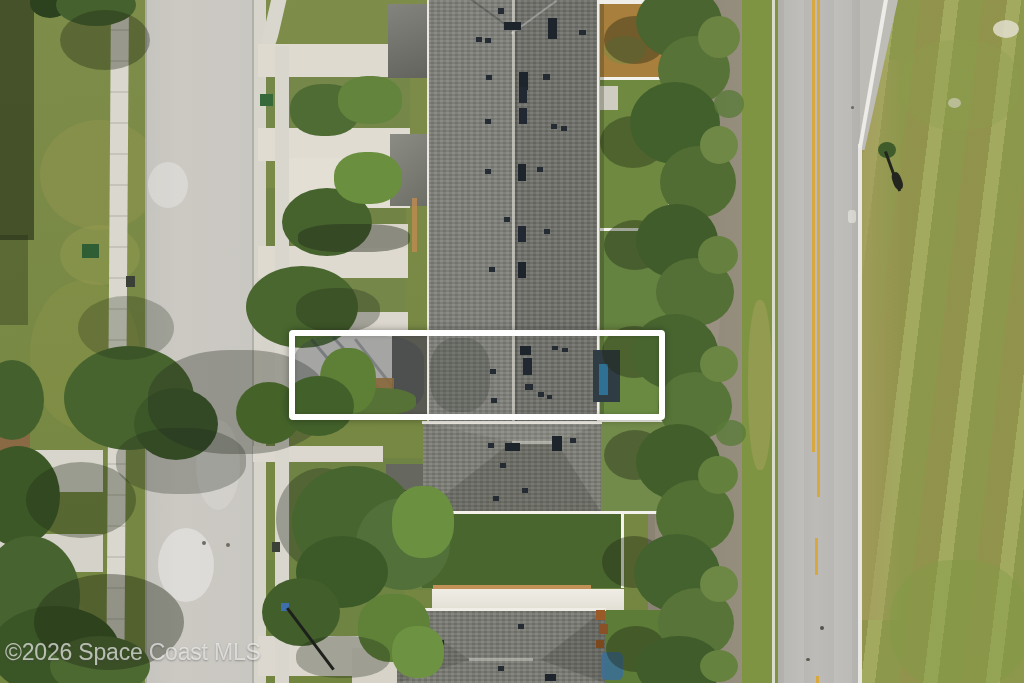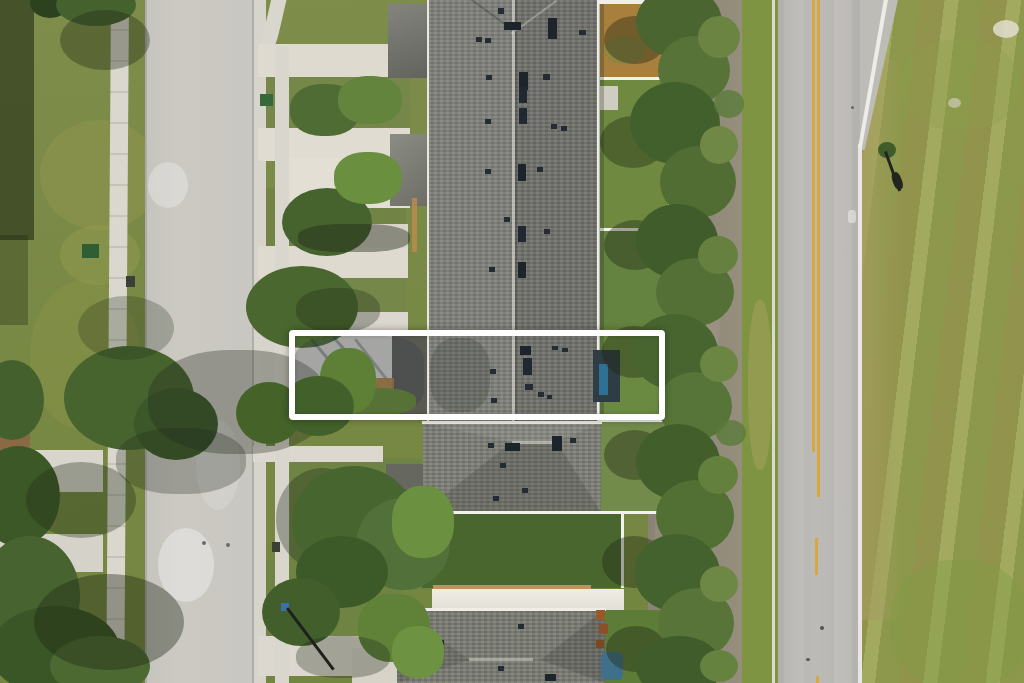--- a/index.html
+++ b/index.html
@@ -270,13 +270,14 @@
       <div class="sh" style="left: 260px; top: 94px; width: 13px; height: 12px; background: rgb(55, 104, 58);"></div>
       <div class="sh" style="left: 126px; top: 276px; width: 9px; height: 11px; background: rgb(59, 64, 54);"></div>
       <div class="sh" style="left: 272px; top: 542px; width: 8px; height: 10px; background: rgb(58, 64, 54);"></div>
       <div class="sh" style="left: 281px; top: 603px; width: 8px; height: 8px; background: rgb(63, 111, 171);"></div>
       <div class="sh" style="left: 286px; top: 609px; width: 2.5px; height: 77px; background: rgb(30, 32, 27); transform-origin: left top; transform: rotate(-37deg);"></div>
       <div class="sh" style="left: 878px; top: 142px; width: 18px; height: 16px; background: rgb(63, 92, 42); border-radius: 50%;"></div>
       <div class="sh" style="left: 884px; top: 152px; width: 2.5px; height: 42px; background: rgb(35, 38, 30); transform-origin: left top; transform: rotate(-20deg);"></div>
       <div class="sh" style="left: 890px; top: 174px; width: 9px; height: 18px; background: rgb(35, 38, 30); border-radius: 40%; transform-origin: left top; transform: rotate(-20deg);"></div>
     </div>
   <div id="highlight-box" style="left: 289px; top: 330px; width: 376px; height: 90px; border: 6px solid rgb(255, 255, 255);"></div>
+  <div id="watermark" style="color: rgba(245, 245, 243, 0.68);">©2026 Space Coast MLS</div>
 </div>
 
 </body></html>

